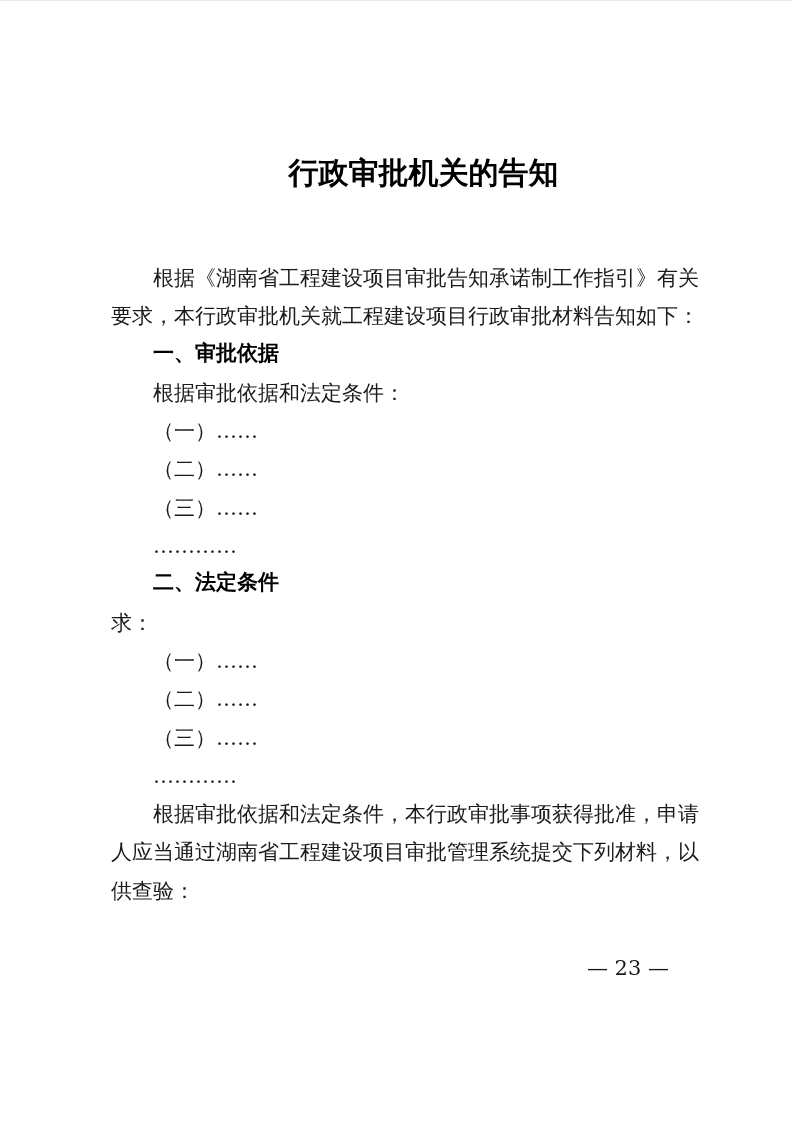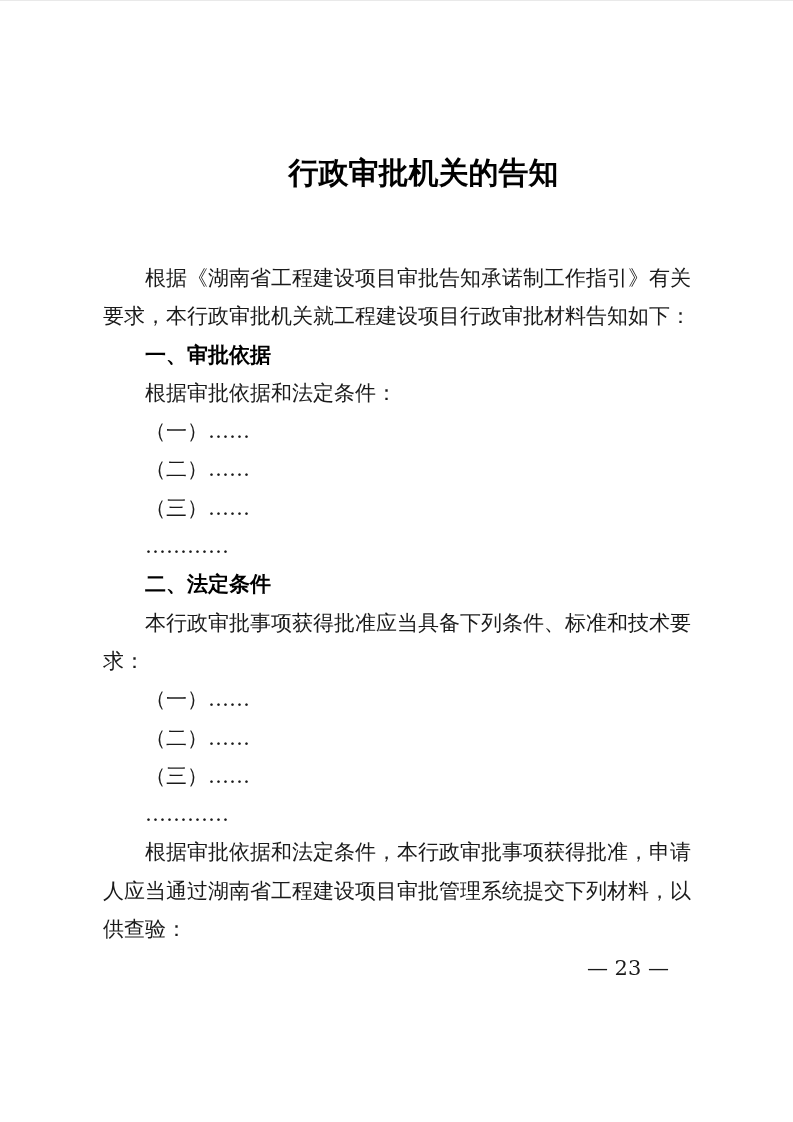--- a/index.html
+++ b/index.html
@@ -28,36 +28,36 @@
     font-size: 30px;
     line-height: 44px;
     font-weight: 700;
     font-family: "DejaVu Serif", serif;
     color: #000000;
     padding-left: 27px;
   }
   .doc-body {
     position: absolute;
     top: 258px;
-    left: 103px;
+    left: 111px;
     width: 588px;
   }
   .line {
     font-size: 21px;
     line-height: 38.3px;
     height: 38.3px;
     white-space: nowrap;
     letter-spacing: 0;
   }
   .indent {
     padding-left: 42px;  
   }
   .heading {
     font-weight: 700;
-    font-family: Liberation Sans, sans-serif;
+    font-family: Liberation Mono, monospace;
     color: #000000;
   }
   .page-number {
     position: absolute;
     top: 953px;
     right: 124px;
     font-size: 21px;
     line-height: 28px;
     font-family: "DejaVu Serif", serif;
     color: #1a1a1a;
@@ -76,21 +76,20 @@
     <div class="line">要求，本行政审批机关就工程建设项目行政审批材料告知如下：</div>
 
     <div class="line indent heading">一、审批依据</div>
     <div class="line indent">根据审批依据和法定条件：</div>
     <div class="line indent">（一）……</div>
     <div class="line indent">（二）……</div>
     <div class="line indent">（三）……</div>
     <div class="line indent">…………</div>
 
     <div class="line indent heading">二、法定条件</div>
-    <div class="line indent">本行政审批事项获得批准应当具备下列条件、标准和技术要</div>
     <div class="line">求：</div>
     <div class="line indent">（一）……</div>
     <div class="line indent">（二）……</div>
     <div class="line indent">（三）……</div>
     <div class="line indent">…………</div>
 
     <div class="line indent">根据审批依据和法定条件，本行政审批事项获得批准，申请</div>
     <div class="line">人应当通过湖南省工程建设项目审批管理系统提交下列材料，以</div>
     <div class="line">供查验：</div>
 

